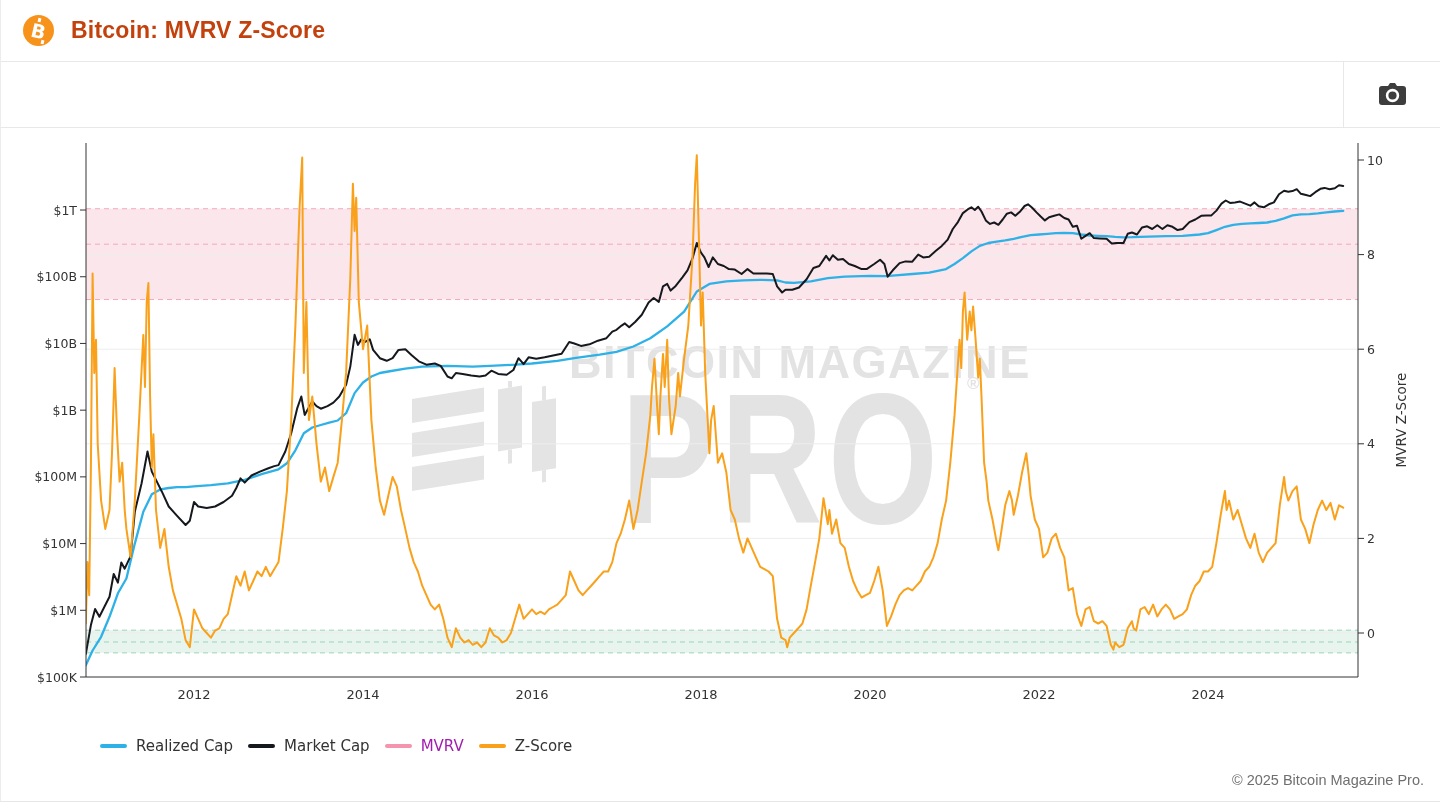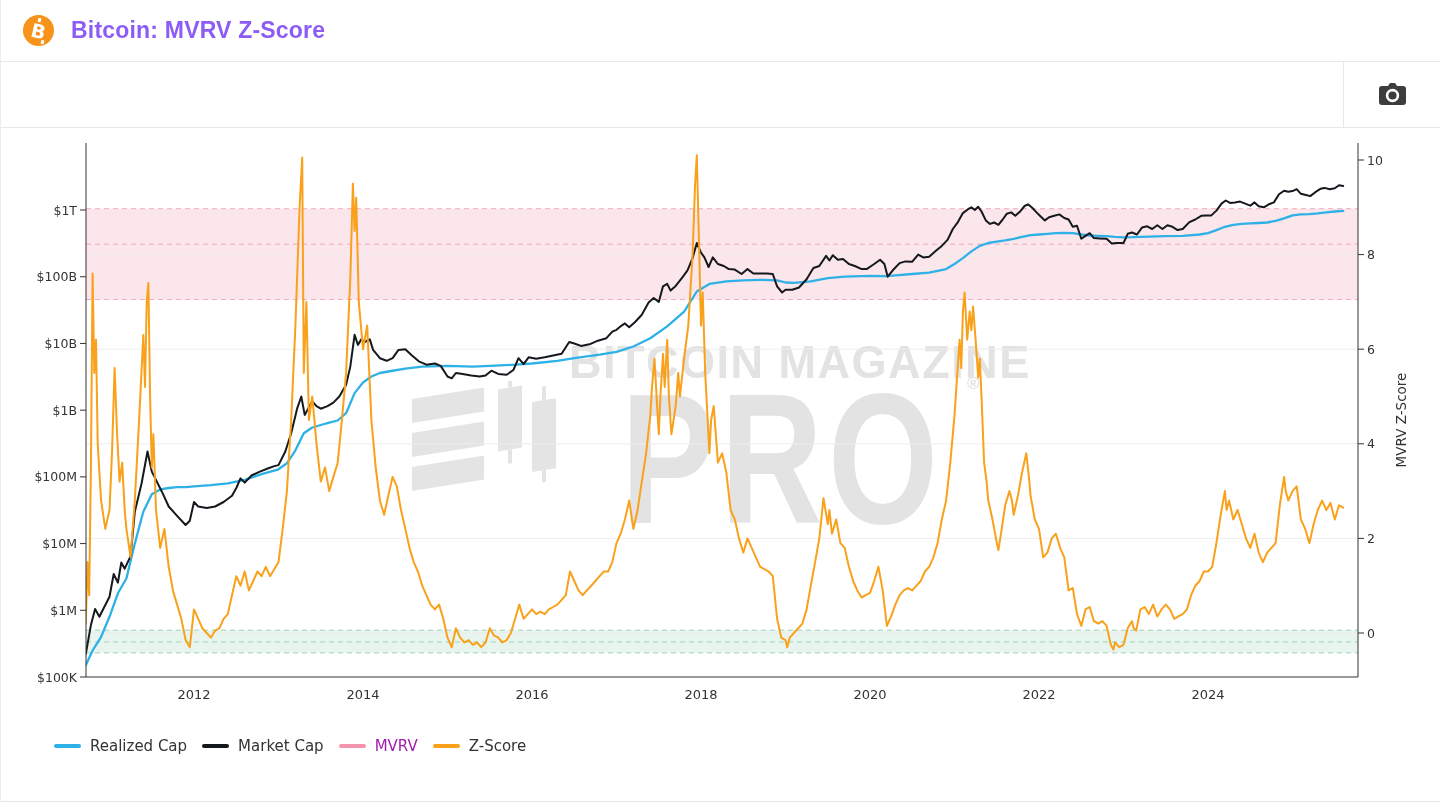--- a/index.html
+++ b/index.html
@@ -13,21 +13,21 @@
   .btc-badge { width: 31px; height: 31px; border-radius: 50%; background: #f7931a;
                position: relative; flex: 0 0 auto; }
   .btc-badge .b { position: absolute; left: 0; top: 0; width: 100%; height: 100%;
                   display: flex; align-items: center; justify-content: center;
                   color: #fff; font-weight: bold; font-size: 19px; transform: rotate(13deg);
                   font-family: "DejaVu Sans", sans-serif; }
   .btc-badge .tick { position: absolute; width: 2.5px; height: 4px; background: #fff;
                      transform: rotate(13deg); }
   .btc-badge .t1 { left: 15px; top: 2.5px; }
   .btc-badge .t2 { left: 17.5px; top: 24.5px; }
-  .page-title { margin-left: 17px; font-size: 23px; font-weight: bold; color: #8b5cf6;
+  .page-title { margin-left: 17px; font-size: 23px; font-weight: bold; color: #c2410c;
                 letter-spacing: .2px; }
 
   
   .toolbar { height: 66px; border-bottom: 1px solid #e8e8e8; display: flex;
              justify-content: flex-end; background: #fff; }
   .camera-cell { width: 97px; height: 100%; border-left: 1px solid #e8e8e8;
                  display: flex; align-items: center; justify-content: center; }
   .camera-btn { width: 44px; height: 40px; display: flex; align-items: center;
                 justify-content: center; cursor: pointer; background: transparent; border: none; }
 
@@ -39,21 +39,21 @@
                color: #e3e3e3; }
   .wm-mag { font-size: 47px; font-weight: bold; letter-spacing: 1.5px; white-space: nowrap;
             transform: scaleX(0.96); transform-origin: left; line-height: 1; }
   .wm-pro { font-size: 186px; font-weight: bold; letter-spacing: 7px; line-height: 0.76;
             transform: scaleX(0.76); transform-origin: left; margin-left: 52px; margin-top: 3px; }
   .wm-reg { position: absolute; left: 398px; top: 36px; font-size: 17px; font-weight: bold; }
   .wm-logo { position: absolute; left: -157px; top: 43px; }
 
   
   .legend { margin-top: 16px; height: 34px; display: flex; align-items: center;
-            padding-left: 53px; gap: 15px; }
+            padding-left: 99px; gap: 15px; }
   .legend-item { display: flex; align-items: center; gap: 9px; cursor: pointer; }
   .legend-swatch { width: 27px; height: 3.5px; border-radius: 2px; }
   .legend-label { font-size: 15px; color: #333; font-family: "DejaVu Sans", sans-serif; }
   .legend-item.disabled .legend-label { color: #a21caf; }
 
   
   .footer { height: 34px; line-height: 34px; text-align: right; padding-right: 16px;
             font-size: 14.5px; color: #6f6f6f; }
 
   text { font-family: "DejaVu Sans", sans-serif; }
@@ -192,14 +192,15 @@
       <div class="legend-item disabled">
         <span class="legend-swatch" style="background: rgb(245, 149, 173);"></span>
         <span class="legend-label">MVRV</span>
       </div>
       <div class="legend-item">
         <span class="legend-swatch" style="background: rgb(249, 161, 27);"></span>
         <span class="legend-label">Z-Score</span>
       </div>
     </div>
 
+  <div class="footer">© 2025 Bitcoin Magazine Pro.</div>
 
 </div>
 
 </body></html>

